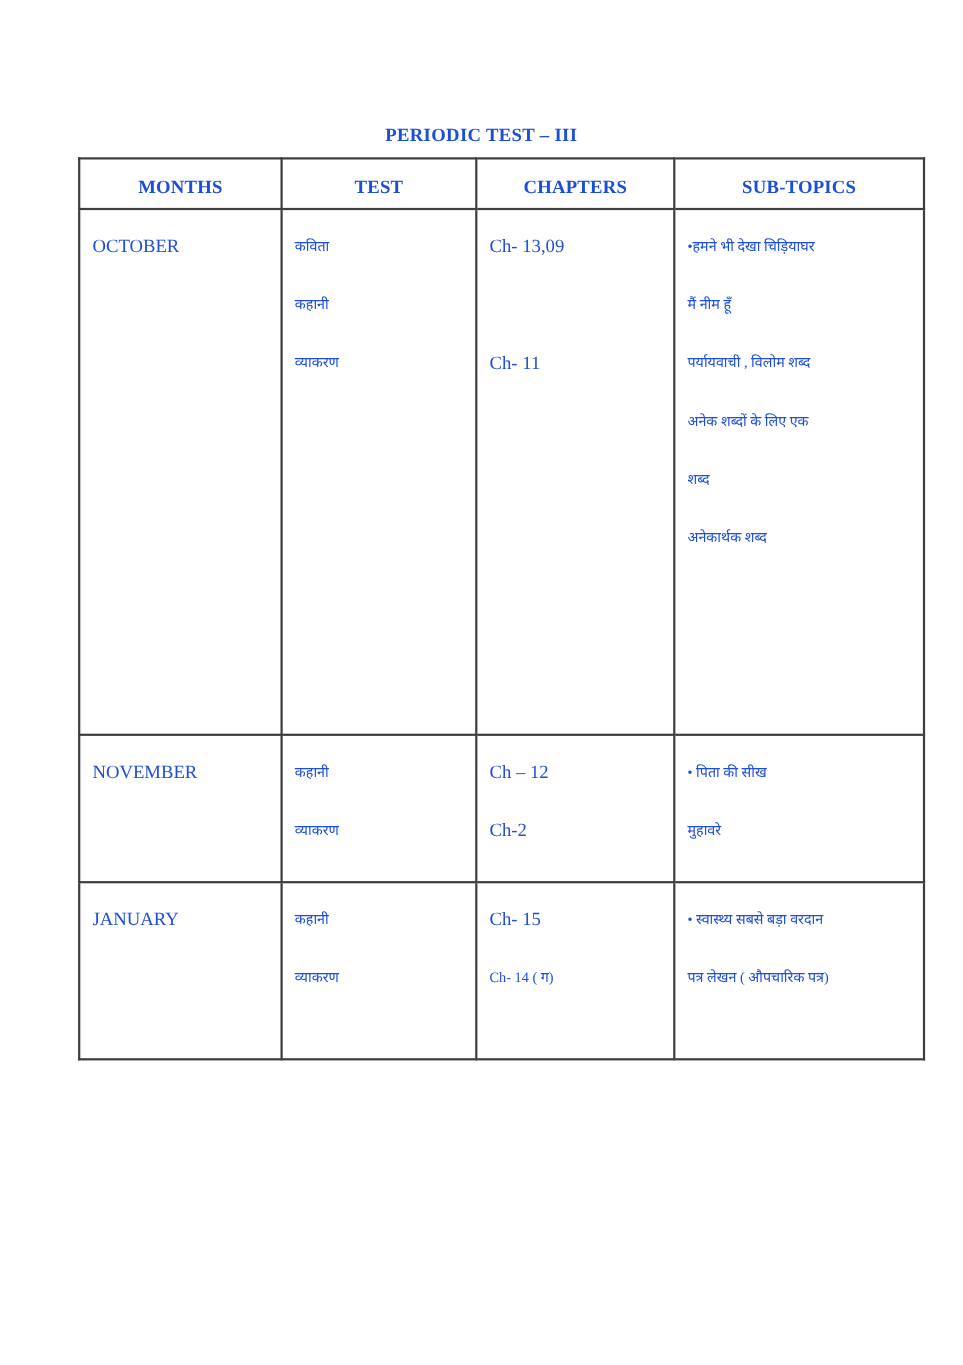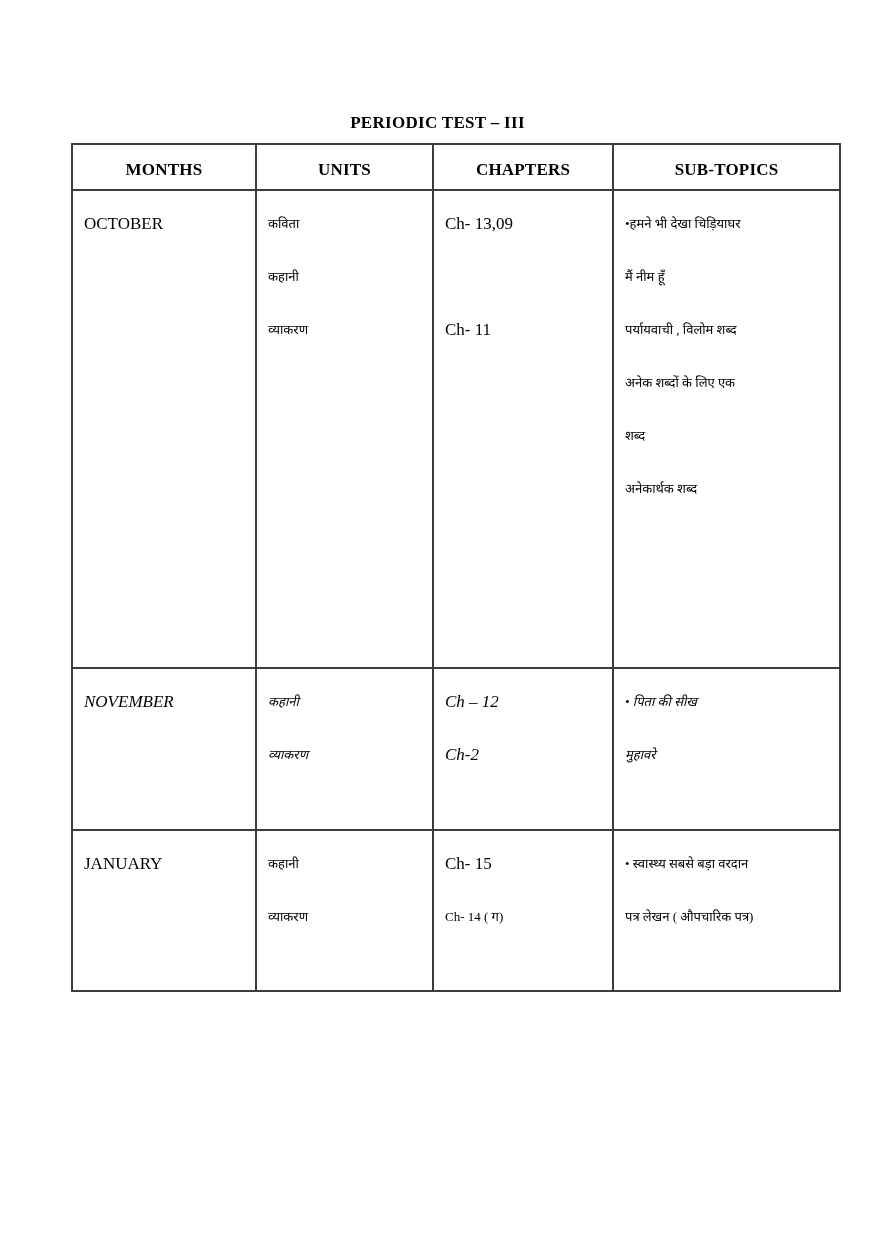--- a/index.html
+++ b/index.html
@@ -1,20 +1,20 @@
 <!DOCTYPE html>
 <html><head>
 <meta charset="utf-8">
 <style>
   html,body{margin:0;padding:0;background:#ffffff;}
   .page{
     position:relative;
     width:875px;height:1241px;
     background:#ffffff;
-    color:#000000;
+    color:#1d4ed8;
     font-family:"Liberation Serif", serif;
     overflow:hidden;
   }
   .title{
     position:absolute;
     top:113px;left:0;width:100%;
     margin:0;
     text-align:center;
     font-size:17px;
     font-weight:bold;
@@ -36,21 +36,21 @@
     font-size:17px;
     font-weight:bold;
     text-align:center;
     vertical-align:middle;
     padding:12px 4px 6px 4px;
     letter-spacing:0.2px;
     border-radius:23px;
   }
   thead tr{height:46px;}
   tbody tr:nth-child(1){height:478px;}
-  tbody tr:nth-child(2){height:162px;font-style:italic;}
+  tbody tr:nth-child(2){height:134px;}
   tbody tr:nth-child(3){height:161px;}
   tbody tr:nth-child(4){height:208px;}
   table.schedule td{
     vertical-align:top;
     padding:6px 8px 6px 11px;
   }
   td p{
     margin:0;
     line-height:53px;
     min-height:53px;
@@ -69,21 +69,21 @@
   <table class="schedule">
     <colgroup>
       <col style="width:184px">
       <col style="width:177px">
       <col style="width:180px">
       <col style="width:227px">
     </colgroup>
     <thead>
       <tr>
           <th>MONTHS</th>
-          <th>UNITS</th>
+          <th>TEST</th>
           <th>CHAPTERS</th>
           <th>SUB-TOPICS</th>
         </tr>
     </thead>
     <tbody>
         <tr>
           <td>
             <p>OCTOBER</p>
           </td>
           <td>

